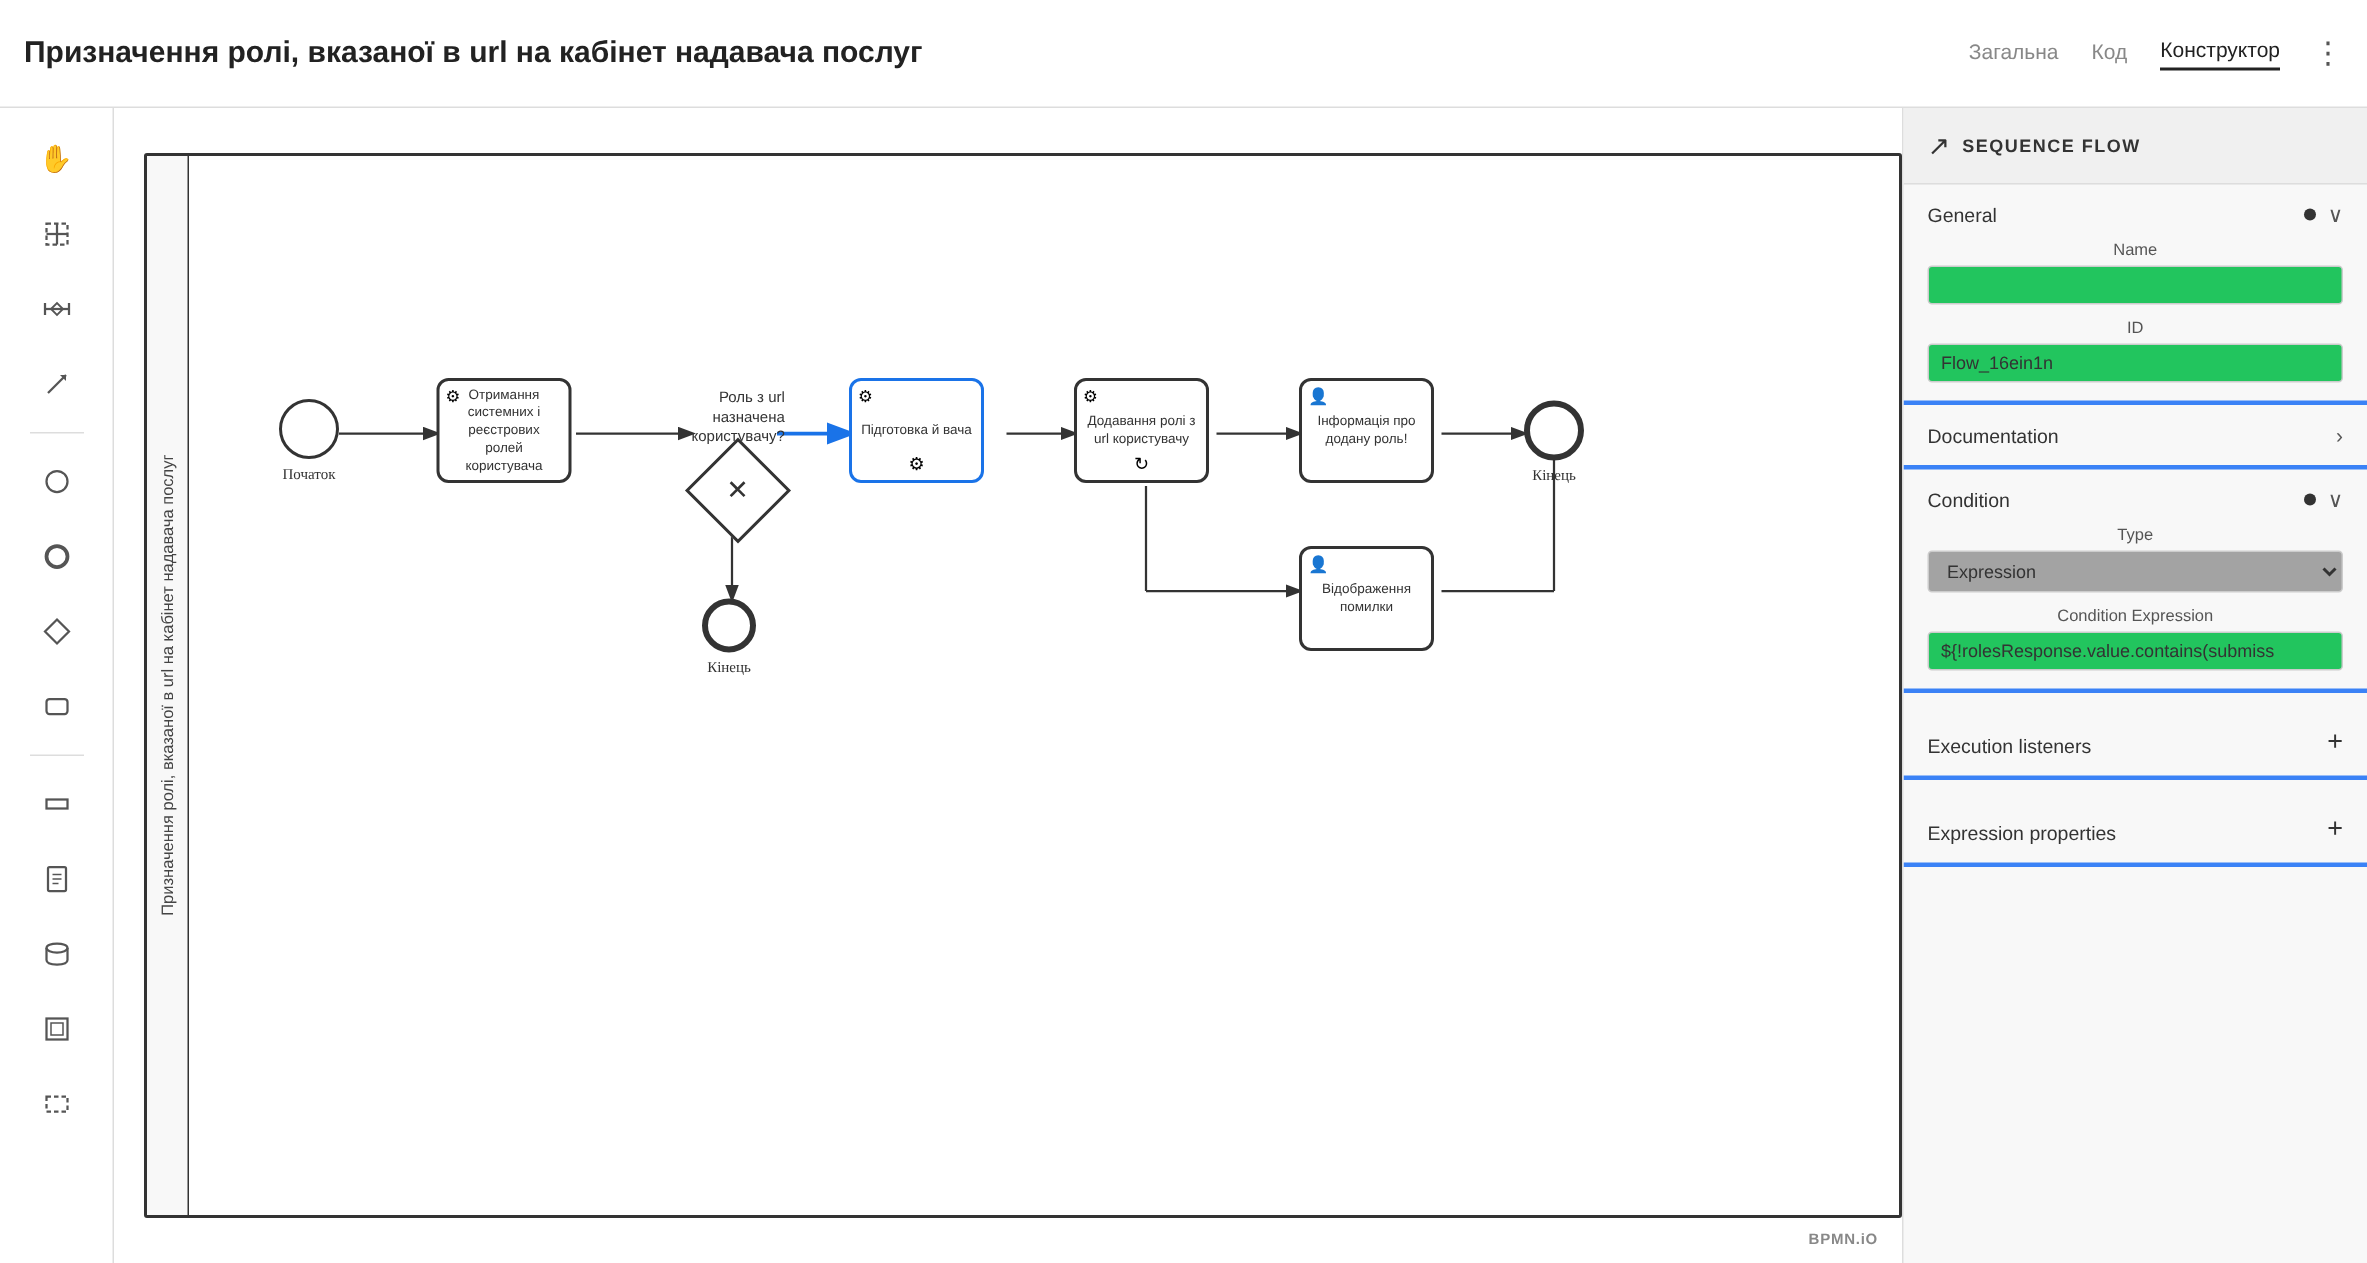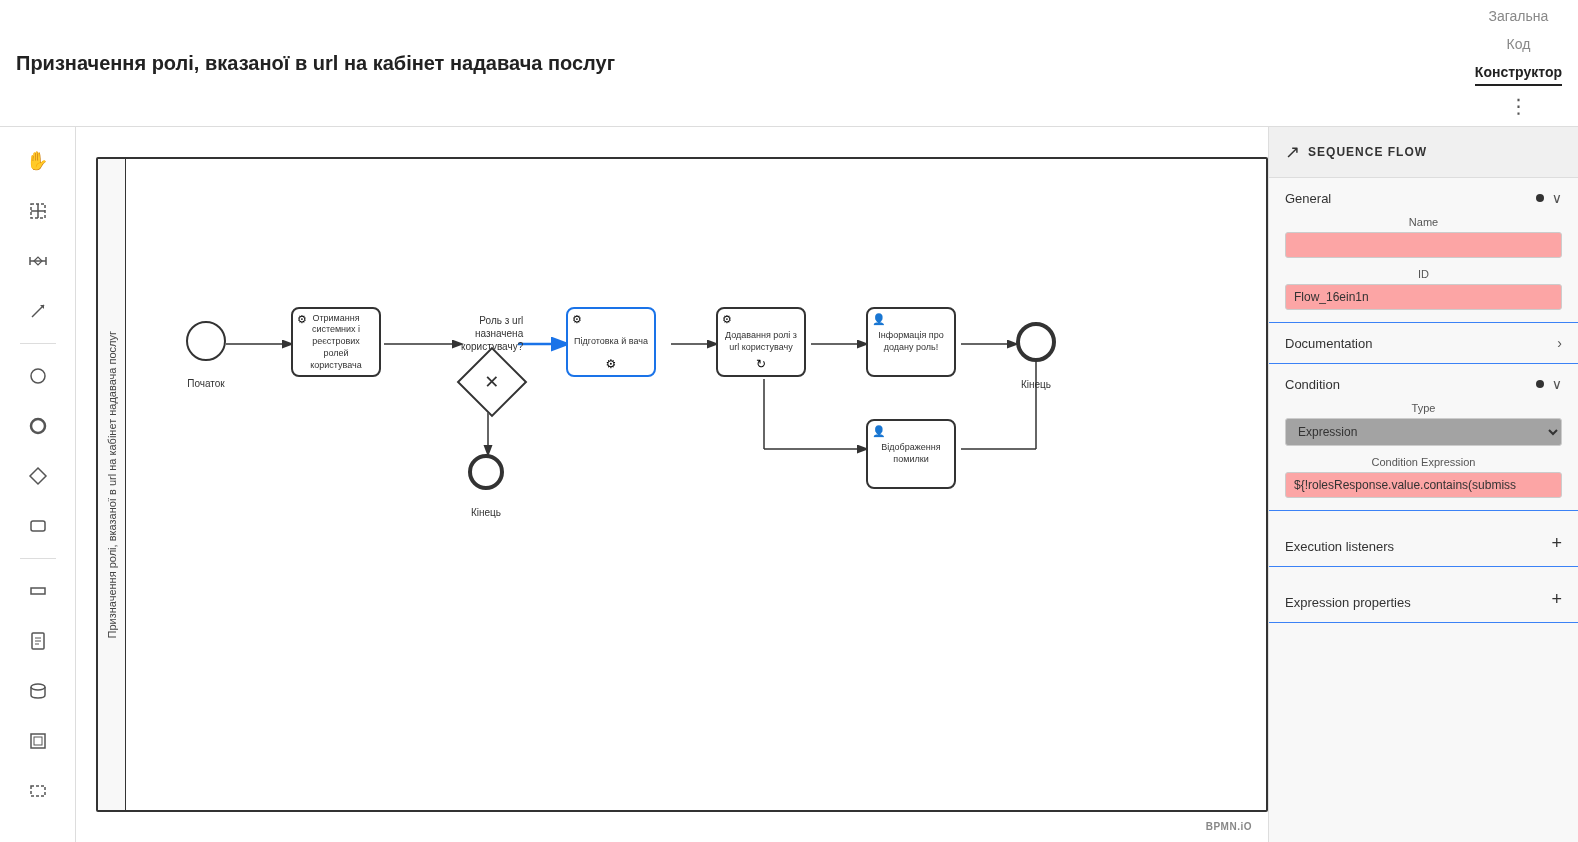--- a/index.html
+++ b/index.html
@@ -11,23 +11,23 @@
       border-bottom: 1px solid #ddd;
       padding: 8px 16px;
       display: flex;
       align-items: center;
       justify-content: space-between;
       min-height: 72px;
     }
     .header-left { display: flex; flex-direction: column; }
     .header-subtitle { font-size: 11px; color: #888; margin-bottom: 4px; }
     .header-title { font-size: 20px; font-weight: 600; color: #222; }
-    .header-right { display: flex; align-items: center; gap: 8px; flex-direction: column; }
+    .header-right { display: flex; align-items: center; gap: 22px; }
     .header-tab { font-size: 14px; color: #888; cursor: pointer; padding-bottom: 4px; }
-    .header-tab.active { color: #222; font-weight: 700; border-bottom: 2px solid #222; }
+    .header-tab.active { color: #222; font-weight: 400; border-bottom: 2px solid #222; }
     .header-more { font-size: 20px; color: #555; cursor: pointer; }
 
     
     .main-area {
       display: flex;
       flex: 1;
       overflow: hidden;
     }
 
     
@@ -111,23 +111,24 @@
     .bpmn-element {
       position: absolute;
       display: flex;
       flex-direction: column;
       align-items: center;
     }
     .bpmn-label {
       font-size: 10px;
       color: #333;
       text-align: center;
-      margin-top: 16px;
+      margin-top: 4px;
       max-width: 80px;
       line-height: 1.3;
+      font-family: Liberation Serif, serif;
     }
 
     
     .event-circle {
       width: 40px;
       height: 40px;
       border-radius: 50%;
       border: 2px solid #333;
       background: #fff;
       display: flex;
@@ -234,21 +235,21 @@
     .panel-title {
       font-size: 12px;
       font-weight: 700;
       color: #333;
       letter-spacing: 1px;
       text-transform: uppercase;
     }
 
     .panel-section {
       padding: 12px 16px;
-      border-bottom: 1px solid #3b82f6;
+      border-bottom: 3px solid #3b82f6;
     }
     .panel-section-header {
       display: flex;
       align-items: center;
       justify-content: space-between;
       cursor: pointer;
     }
     .panel-section-title {
       font-size: 13px;
       color: #333;
@@ -277,21 +278,21 @@
       display: block;
       margin-bottom: 4px;
       text-align: center;
     }
     .panel-input {
       width: 100%;
       padding: 5px 8px;
       font-size: 12px;
       border: 1px solid #ccc;
       border-radius: 3px;
-      background: #fca5a5;
+      background: #22c55e;
       color: #333;
     }
 
     .panel-select {
       width: 100%;
       padding: 5px 8px;
       font-size: 12px;
       border: 1px solid #ccc;
       border-radius: 3px;
       background: #a3a3a3;

